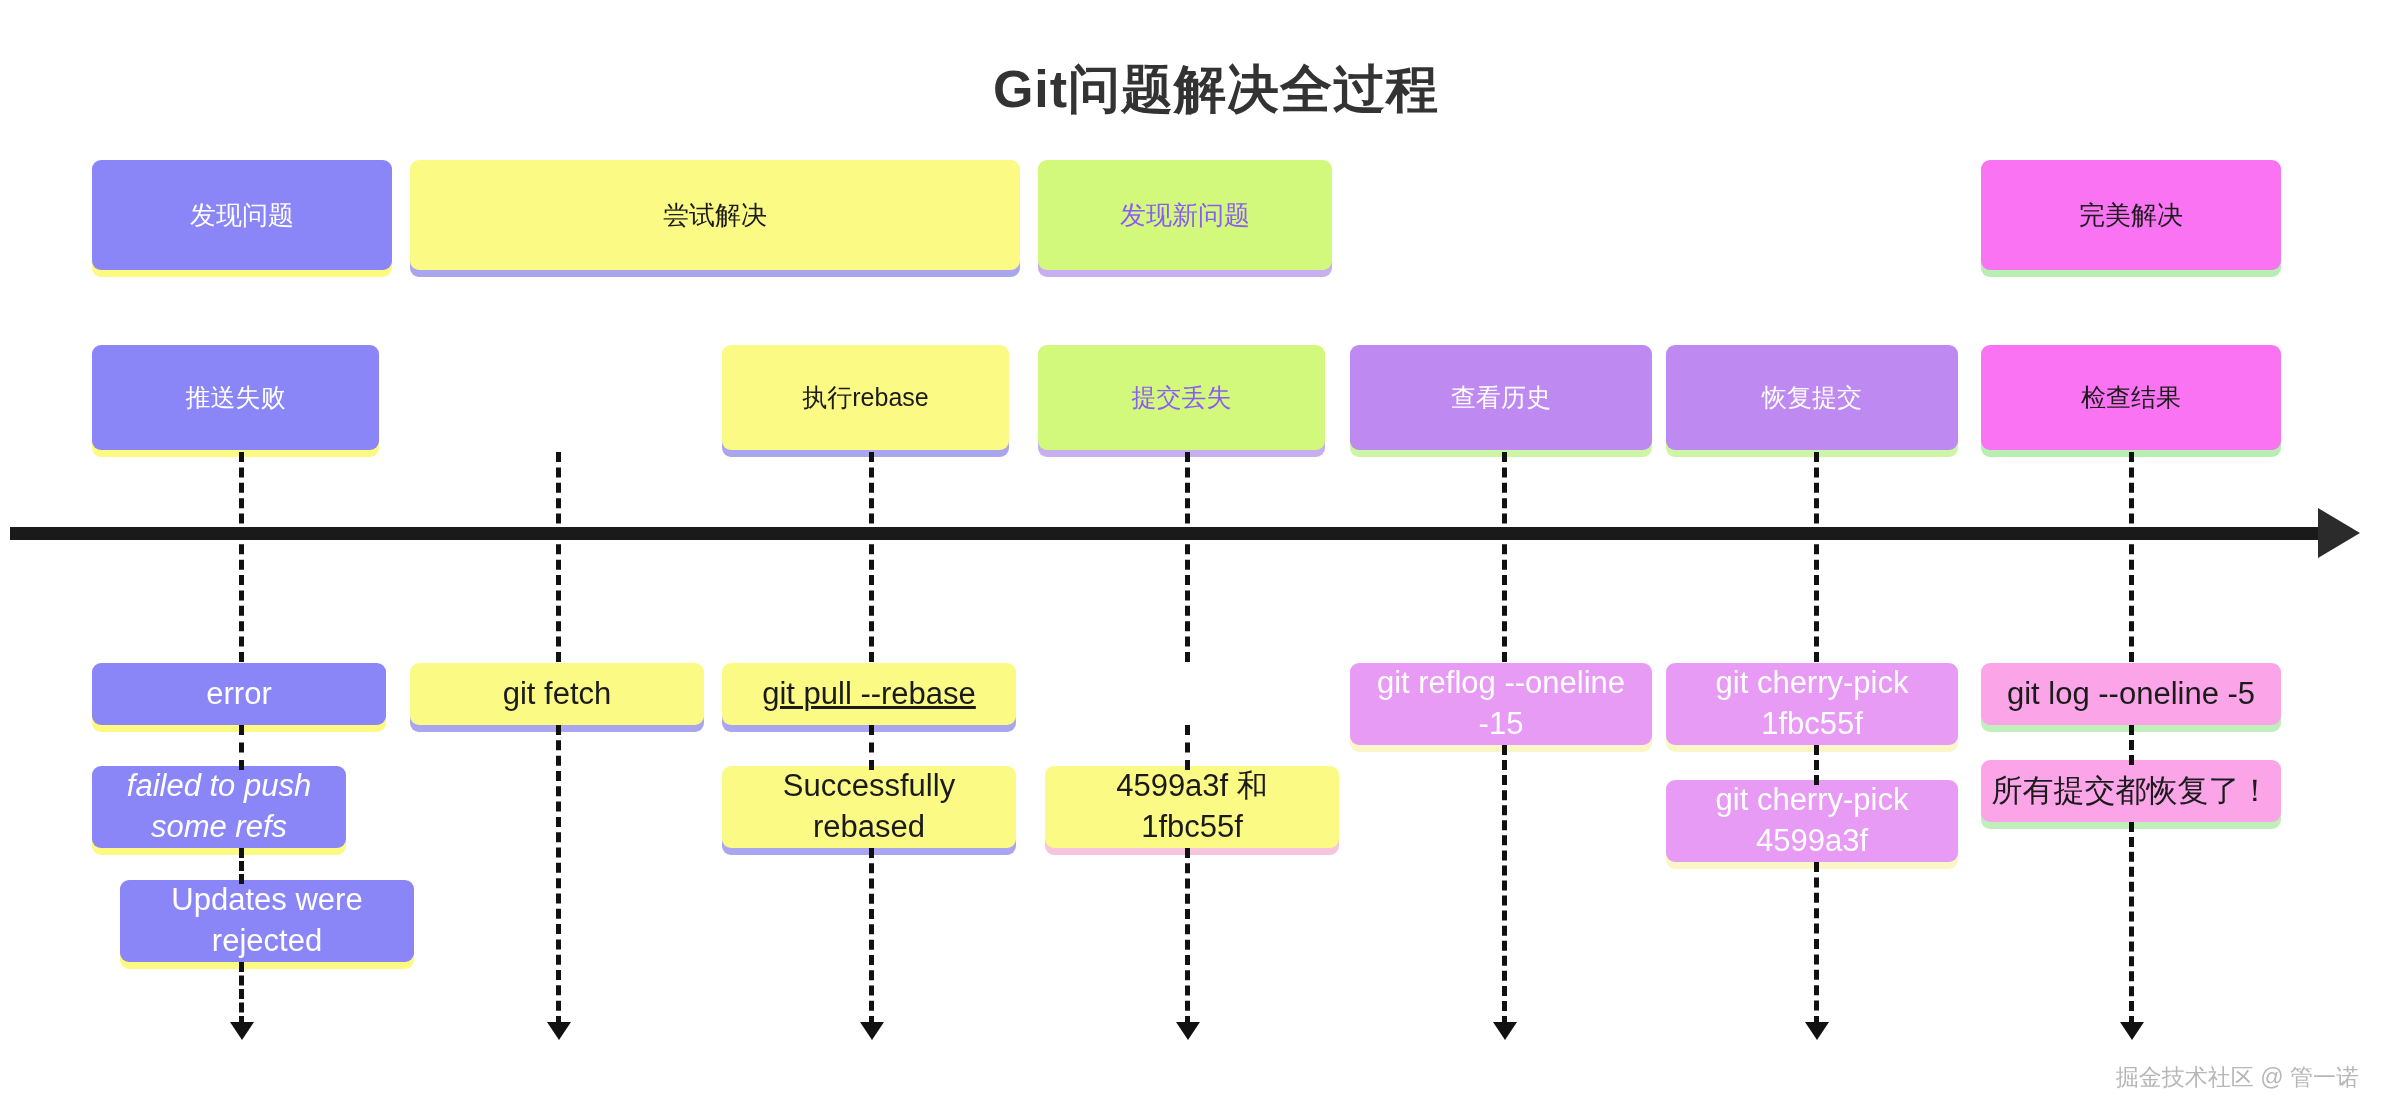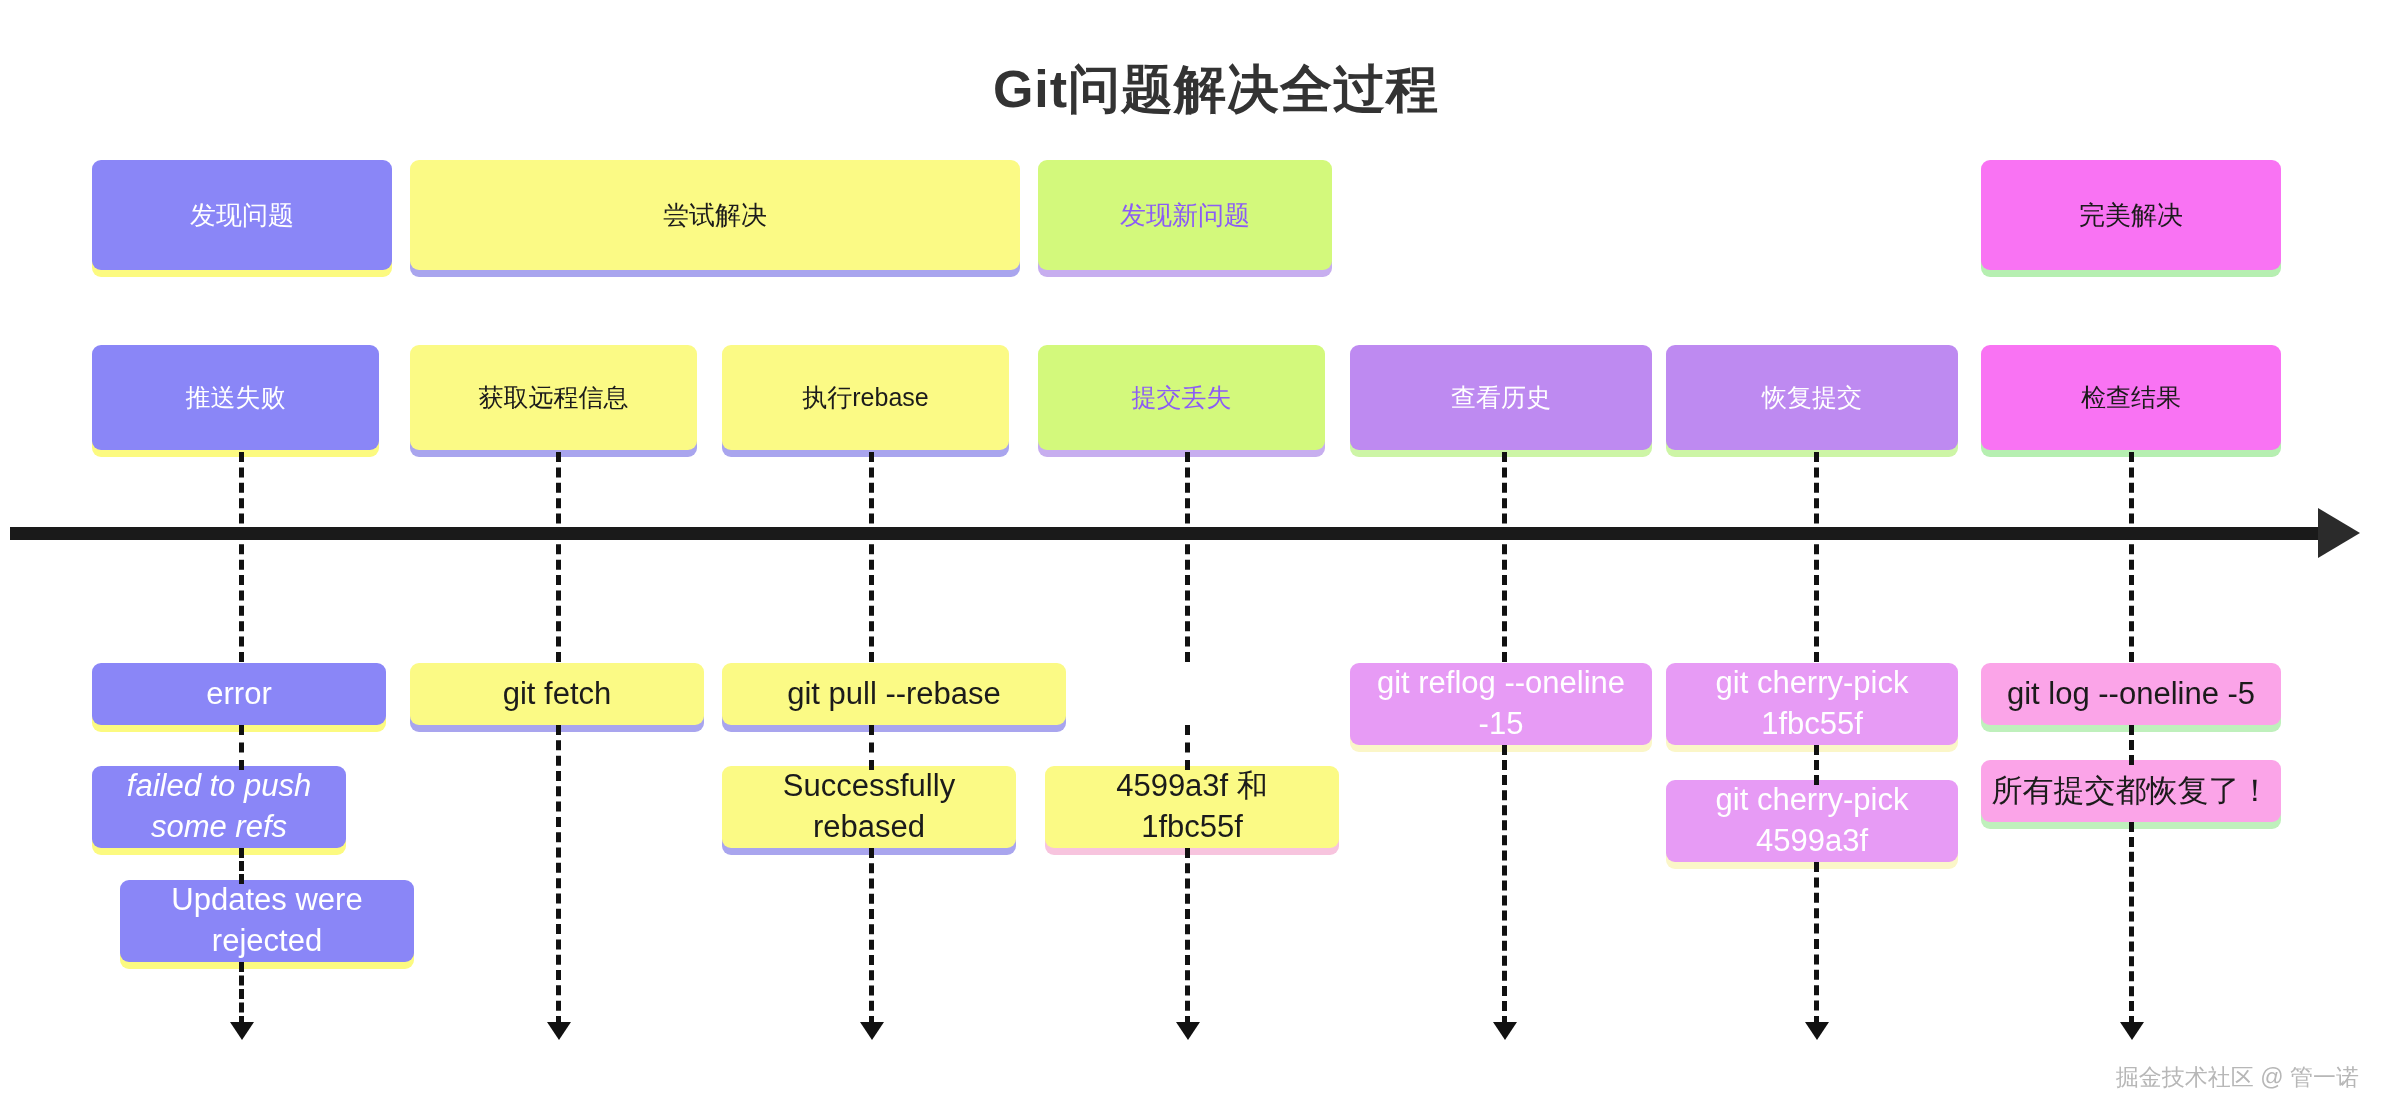--- a/index.html
+++ b/index.html
@@ -109,21 +109,20 @@
 <div id="stage">
 
   <div id="page-title">Git问题解决全过程</div>
 
   <div class="card row1 c-purple" style="left:92px;  top:160px; width:300px;  height:110px;">发现问题</div>
   <div class="card row1 c-yellow" style="left:410px; top:160px; width:610px;  height:110px;">尝试解决</div>
   <div class="card row1 c-green" style="left:1038px;top:160px; width:294px;  height:110px;">发现新问题</div>
   <div class="card row1 c-magenta" style="left:1981px;top:160px; width:300px;  height:110px;">完美解决</div>
 
   <div class="card row2 c-purple" style="left:92px;  top:345px; width:287px; height:105px;">推送失败</div>
-  <div class="card row2 c-yellow" style="left:410px; top:345px; width:287px; height:105px;">获取远程信息</div>
   <div class="card row2 c-yellow" style="left:722px; top:345px; width:287px; height:105px;">执行rebase</div>
   <div class="card row2 c-green" style="left:1038px;top:345px; width:287px; height:105px;">提交丢失</div>
   <div class="card row2 c-violet" style="left:1350px;top:345px; width:302px; height:105px;">查看历史</div>
   <div class="card row2 c-violet" style="left:1666px;top:345px; width:292px; height:105px;">恢复提交</div>
   <div class="card row2 c-magenta" style="left:1981px;top:345px; width:300px; height:105px;">检查结果</div>
 
   <div class="connector" style="left:239px;  top:452px; height:210px;"></div>
   <div class="connector" style="left:556px;  top:452px; height:210px;"></div>
   <div class="connector" style="left:869px;  top:452px; height:210px;"></div>
   <div class="connector" style="left:1185px; top:452px; height:210px;"></div>
@@ -135,21 +134,21 @@
   <div id="timeline-arrowhead"></div>
 
   <div class="card row3 c-purple" style="left:92px; top:663px; width:294px; height:62px;">error</div>
   <div class="card row3 c-purple" style="left:92px; top:766px; width:254px; height:82px;font-style:italic;">failed to push
 some refs</div>
   <div class="card row3 c-purple" style="left:92px; top:880px; width:294px; height:82px;margin-left:28px;">Updates were
 rejected</div>
 
   <div class="card row3 c-yellow" style="left:410px; top:663px; width:294px; height:62px;">git fetch</div>
 
-  <div class="card row3 c-yellow" style="left:722px; top:663px; width:344px; height:62px;">git pull --rebase</div>
+  <div class="card row3 c-yellow" style="left:722px; top:663px; width:294px; height:62px;text-decoration:underline;">git pull --rebase</div>
   <div class="card row3 c-yellow" style="left:722px; top:766px; width:294px; height:82px;">Successfully
 rebased</div>
 
   <div class="card row3 c-yellow-pinkshadow" style="left:1038px; top:766px; width:294px; height:82px;margin-left:7px;">4599a3f 和
 1fbc55f</div>
 
   <div class="card row3 c-orchid" style="left:1350px; top:663px; width:302px; height:82px;">git reflog --oneline
 -15</div>
 
   <div class="card row3 c-orchid" style="left:1666px; top:663px; width:292px; height:82px;">git cherry-pick

